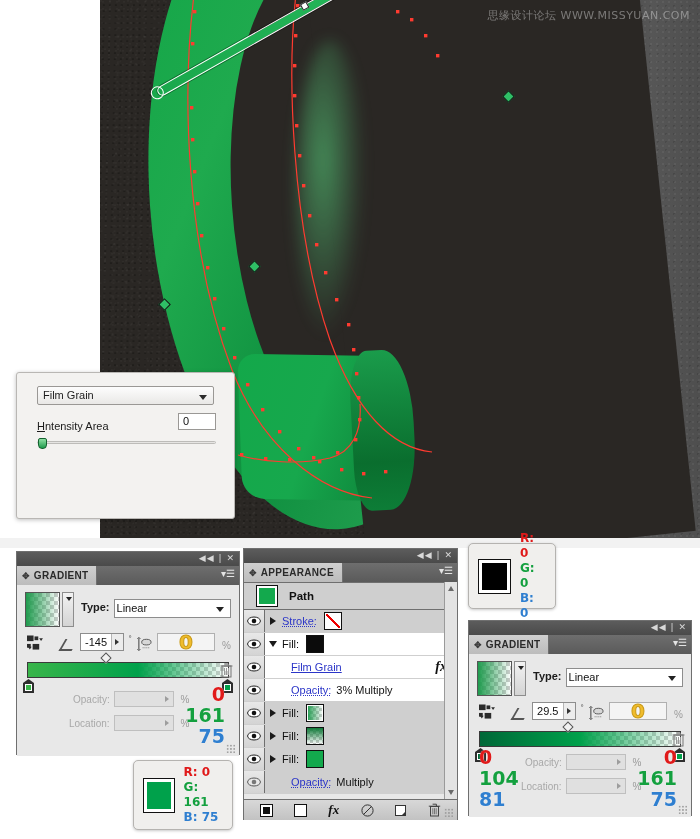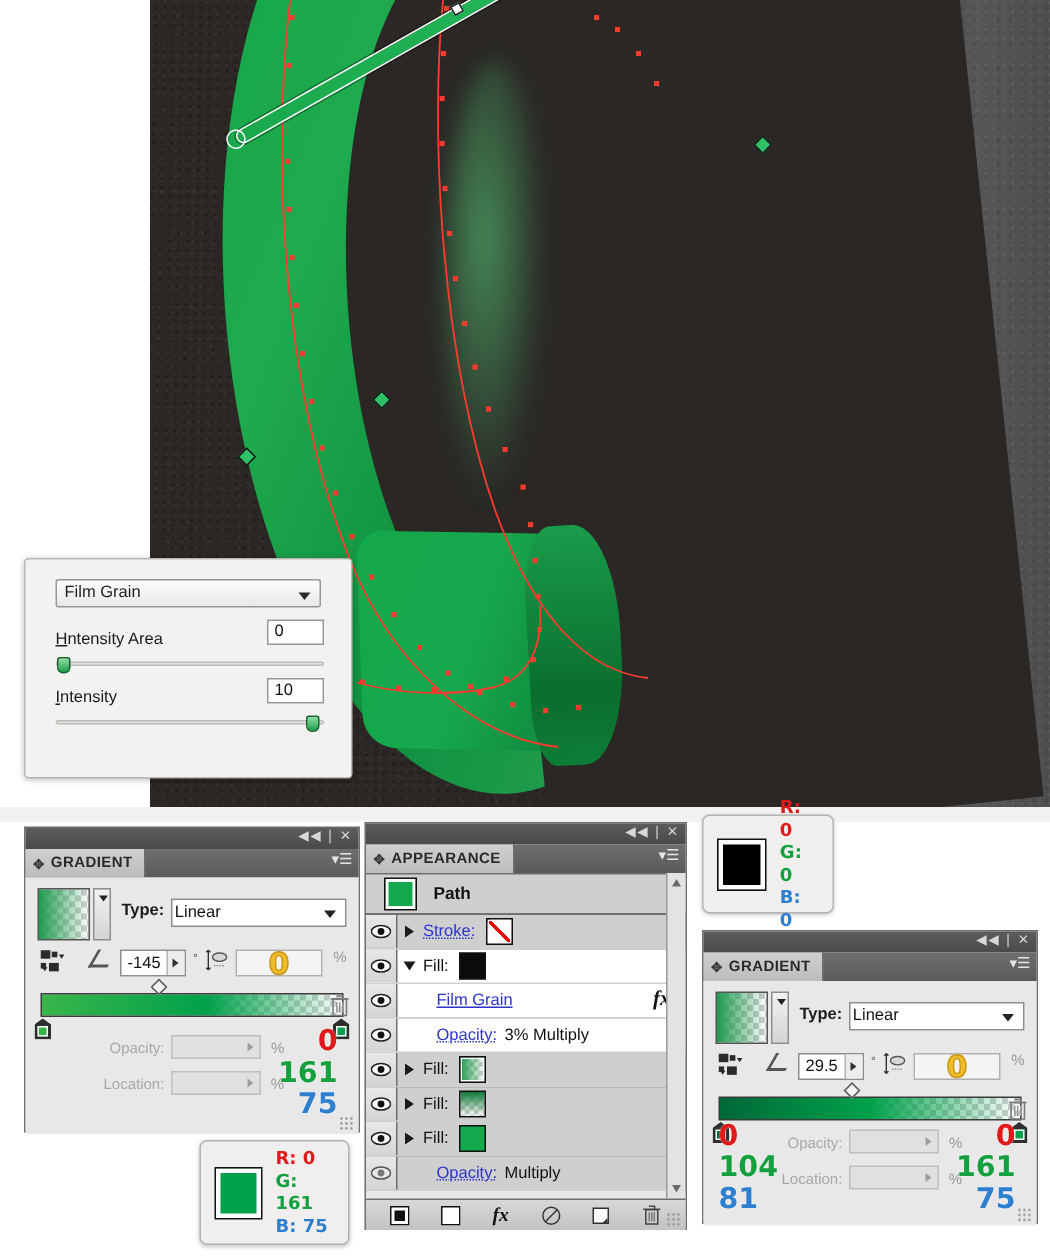--- a/index.html
+++ b/index.html
@@ -293,21 +293,21 @@
     background: #fff; border: 1px solid #8d8d8d;
     font-size: 11px; color: #111;
     line-height: 17px; padding-left: 2px;
     position: relative;
   }
   .grad-type-field .caret {
     position: absolute; right: 6px; top: 7px;
     width:0;height:0;border-left:4px solid transparent;border-right:4px solid transparent;border-top:5px solid #222;
   }
   .grad-ctl-row {
-    display: flex; align-items: flex-start;
+    display: flex; align-items: flex-end;
     padding: 6px 8px 0 10px; gap: 5px;
   }
   .icon-reverse {
     width: 19px; height: 16px; position: relative;
   }
   .angle-icon {
     width: 14px; height: 12px;
     border-bottom: 2px solid #555; border-left: 2px solid #555;
     transform: skewX(-30deg);
     margin-left: 12px;
@@ -631,44 +631,38 @@
 
     <div class="grad-annotator">
       <div class="gcap-start"></div>
       <div class="gmid"></div>
 
     </div>
     <div class="stop-diamond" style="left:160px; top:300px;"></div>
     <div class="stop-diamond" style="left:250px; top:262px;"></div>
     <div class="stop-diamond" style="left:504px; top:92px;"></div>
 
+    <div class="watermark">思缘设计论坛  WWW.MISSYUAN.COM</div>
   </div>
 
   <div id="filmgrain">
     <div class="fg-select">
       <span>Film Grain</span>
       <span class="caret"></span>
     </div>
 
 
     <div class="fg-row">
       <span class="fg-label"><span class="u">H</span><span>ntensity Area</span></span>
       <span class="fg-val">0</span>
       <div class="fg-track">
         <div class="fg-thumb" style="left:0%"></div>
       </div>
     </div>
 
-    <div class="fg-row">
-      <span class="fg-label"><span class="u">I</span><span>ntensity</span></span>
-      <span class="fg-val">10</span>
-      <div class="fg-track">
-        <div class="fg-thumb" style="left:94%"></div>
-      </div>
-    </div>
   </div>
 
   <div class="panel" id="grad-left" style="left:16px; top:551px; width:224px; height:204px;">
     <div class="panel-tabbar">
       <span class="tabbar-ctrl">◀◀ | ✕</span>
     </div>
     <div class="panel-tabrow">
       <div class="panel-tab">
         <span class="grip">✥</span>
         <span>GRADIENT</span>

